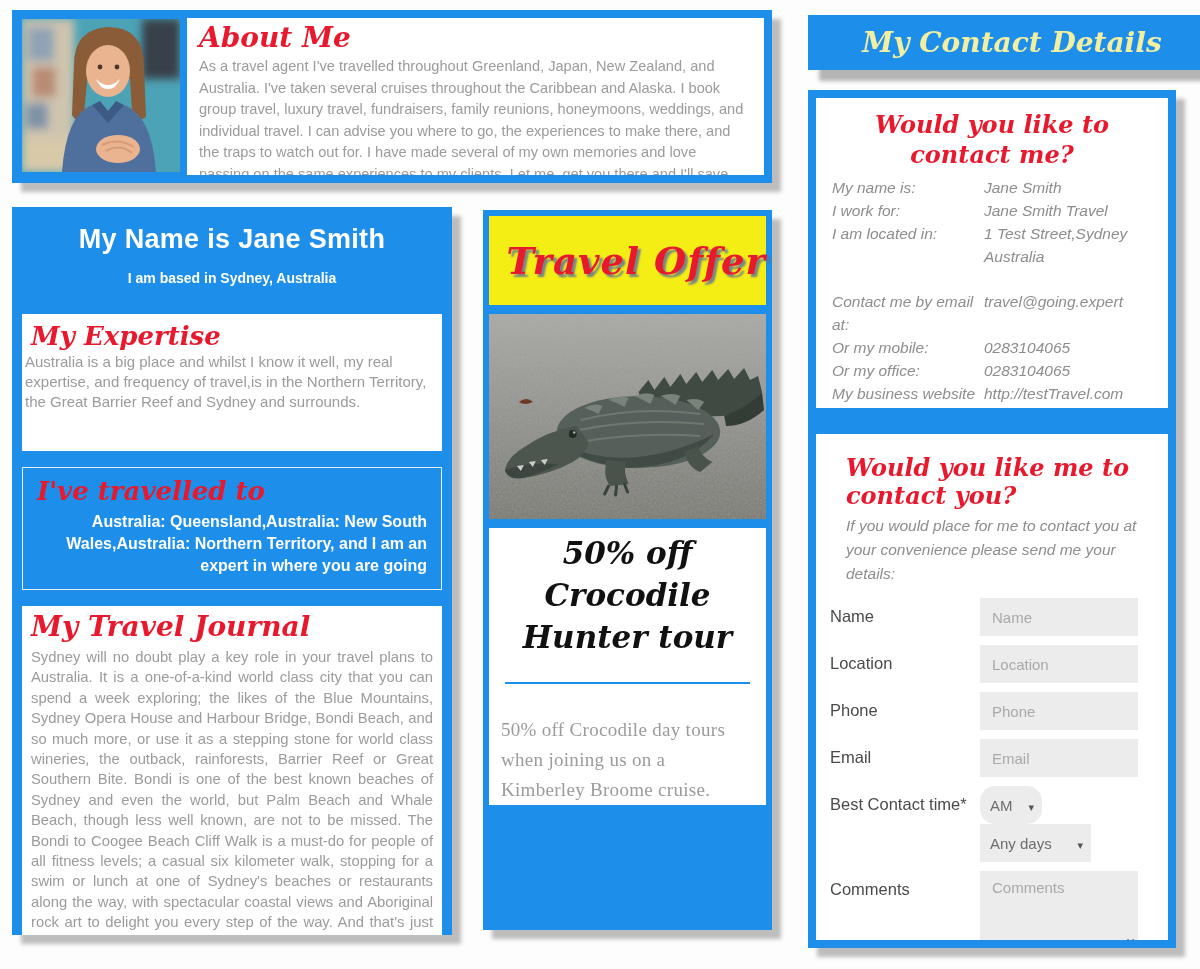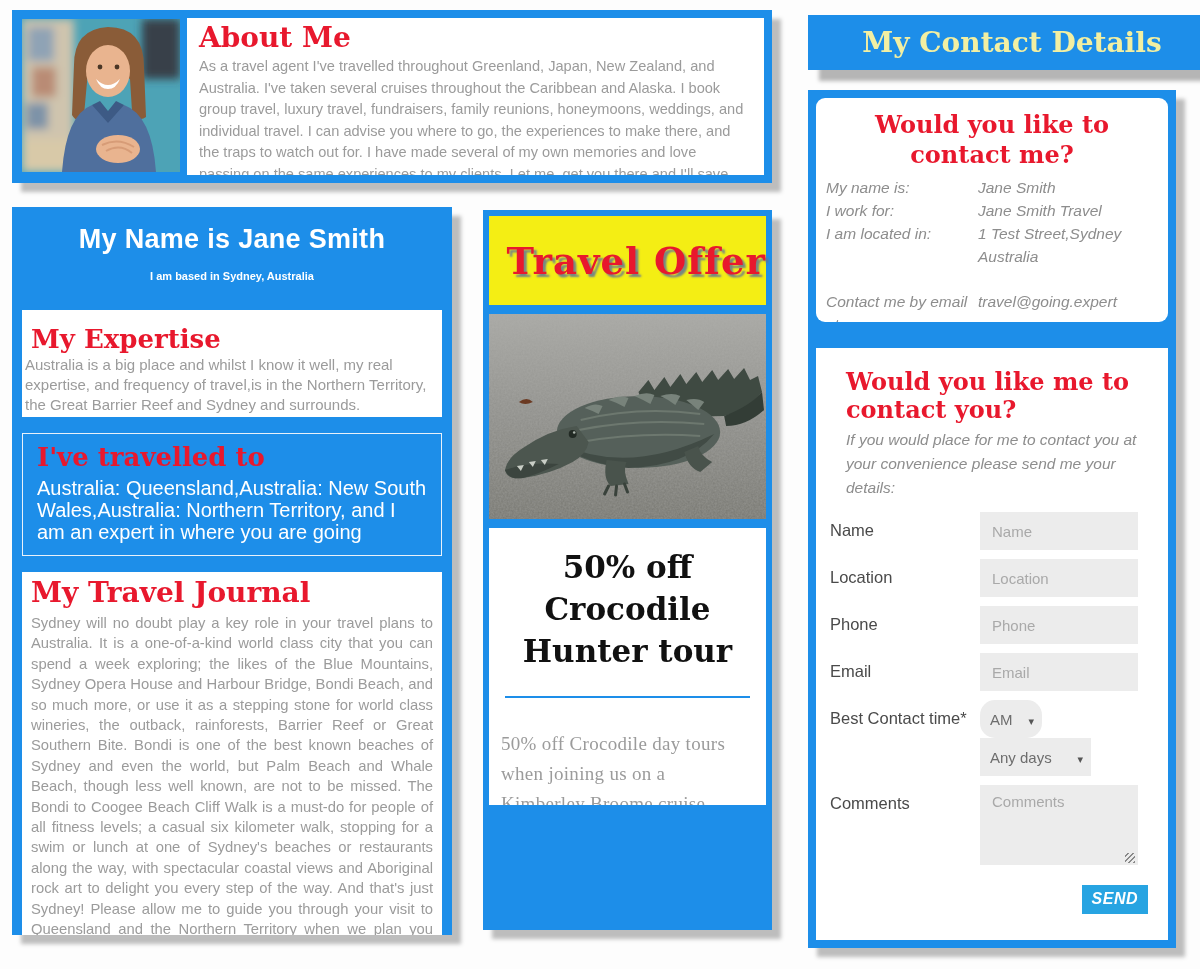--- a/index.html
+++ b/index.html
@@ -7,66 +7,66 @@
   body {
     width:1200px; height:969px; position:relative;
     font-family:"Liberation Sans", sans-serif;
   }
   .card {
     position:absolute; background:#1d8ee9;
     box-shadow:9px 9px 4px #bdbdbd;
   }
   .script {
     font-family:"DejaVu Serif", serif;
-    font-weight:bold;
+    font-style:italic; font-weight:bold;
     color:#e8182d;
   }
   .white-box { background:#ffffff; }
   .gray-text { color:#9b9b9b; }
 
   
   #about-card { left:12px; top:10px; width:760px; height:173px; padding:8px 8px 8px 10px; display:flex; }
   #about-photo { width:158px; height:153px; margin-top:1px; flex:none; background:#cfd8dc; }
   #about-photo svg { display:block; width:100%; height:100%; }
   #about-content { flex:1; margin-left:7px; background:#fff; padding:4px 14px 4px 12px; overflow:hidden; }
   #about-content .heading { font-size:28px; line-height:32px; }
   #about-content .body { font-size:14.6px; line-height:21.5px; margin-top:2px; }
 
   
   #profile-card { left:12px; top:207px; width:440px; height:728px; padding:0 10px 8px; overflow:hidden; }
   #profile-title { color:#fff; text-align:center; font-size:27px; font-weight:bold; margin-top:17px; letter-spacing:0.3px; }
-  #profile-subtitle { color:#fff; text-align:center; font-size:11px; font-weight:bold; margin-top:15px; }
-  .expertise-box { margin-top:28px; height:107px; padding:13px 3px; overflow:hidden; }
+  #profile-subtitle { color:#fff; text-align:center; font-size:14px; font-weight:bold; margin-top:15px; }
+  .expertise-box { margin-top:28px; height:137px; padding:6px 3px; overflow:hidden; }
   .expertise-box .heading { font-size:26px; line-height:32px; margin-left:6px; }
   .expertise-box .body { font-size:15px; line-height:19.8px; }
   .travelled-box { margin-top:16px; border:1px solid #e8f1fa; padding:6px 14px 12px; }
   .travelled-box .heading { font-size:26px; line-height:34px; }
-  .travelled-box .body { color:#fff; font-weight:normal; font-size:20px; line-height:22px; margin-top:3px; }
+  .travelled-box .body { color:#fff; font-weight:bold; font-size:16px; line-height:22px; margin-top:3px;text-align:right; }
   .journal-box { margin-top:16px; height:397px; padding:3px 9px; overflow:hidden; }
   .journal-box .heading { font-size:28px; line-height:36px; }
   .journal-box .body { font-size:14.8px; line-height:20.4px; text-align:justify; margin-top:2px; }
 
   
   #offer-card { left:483px; top:210px; width:289px; height:720px; padding:6px; }
   #offer-banner { height:89px; background:#f4ee14; display:flex; align-items:center; justify-content:flex-end; }
   #offer-banner .heading { font-size:37px; text-shadow:3px 3px 2px rgba(96,116,150,0.85); letter-spacing:1px; }
   #offer-photo { margin-top:9px; height:205px; background:#8d8d8b; }
   #offer-photo svg { display:block; width:100%; height:100%; }
-  #offer-content { margin-top:9px; height:277px; padding:18px 12px 8px; overflow:hidden; }
+  #offer-content { margin-top:9px; height:277px; padding:4px 12px 8px; overflow:hidden; }
   #offer-title { color:#111; font-size:31px; line-height:42px; text-align:center; }
   #offer-divider { border:none; border-top:2px solid #1d8ee9; margin:24px 4px 0; }
   #offer-desc { font-size:19px; line-height:30px; margin-top:31px; letter-spacing:0.3px;font-family:Liberation Serif, serif; }
 
   
   #contact-banner { left:808px; top:15px; width:408px; height:55px; display:flex; align-items:center; justify-content:center; box-shadow:11px 11px 4px #b5b5b5; }
   #contact-banner .heading { color:#f2efa2; font-size:28px; }
 
   
   #contact-card { left:808px; top:90px; width:368px; height:858px; padding:8px; display:flex; flex-direction:column; }
-  #contact-details { height:224px; padding:12px 10px; overflow:hidden;border-radius:9px; }
+  #contact-details { height:310px; padding:12px 16px; overflow:hidden; }
   #contact-details .heading { font-size:24px; text-align:center; line-height:30px; }
   .details-rows { margin-top:6px; }
   .details-row { display:flex; font-style:italic; color:#8d8d8d; font-size:15.5px; line-height:23px; }
   .details-row .lbl { width:152px; flex:none; }
   .details-row .val { flex:1; }
   .details-row.gap-above { margin-top:22px; }
 
   #contact-form-box { margin-top:26px; flex:1; padding:12px 14px; overflow:hidden; }
   #contact-form-box .heading { font-size:24px; line-height:28px; margin:8px 0 0 16px; width:300px; }
   #form-intro { font-style:italic; color:#8d8d8d; font-size:15.5px; line-height:24px; margin:4px 0 12px 16px; width:310px; }

